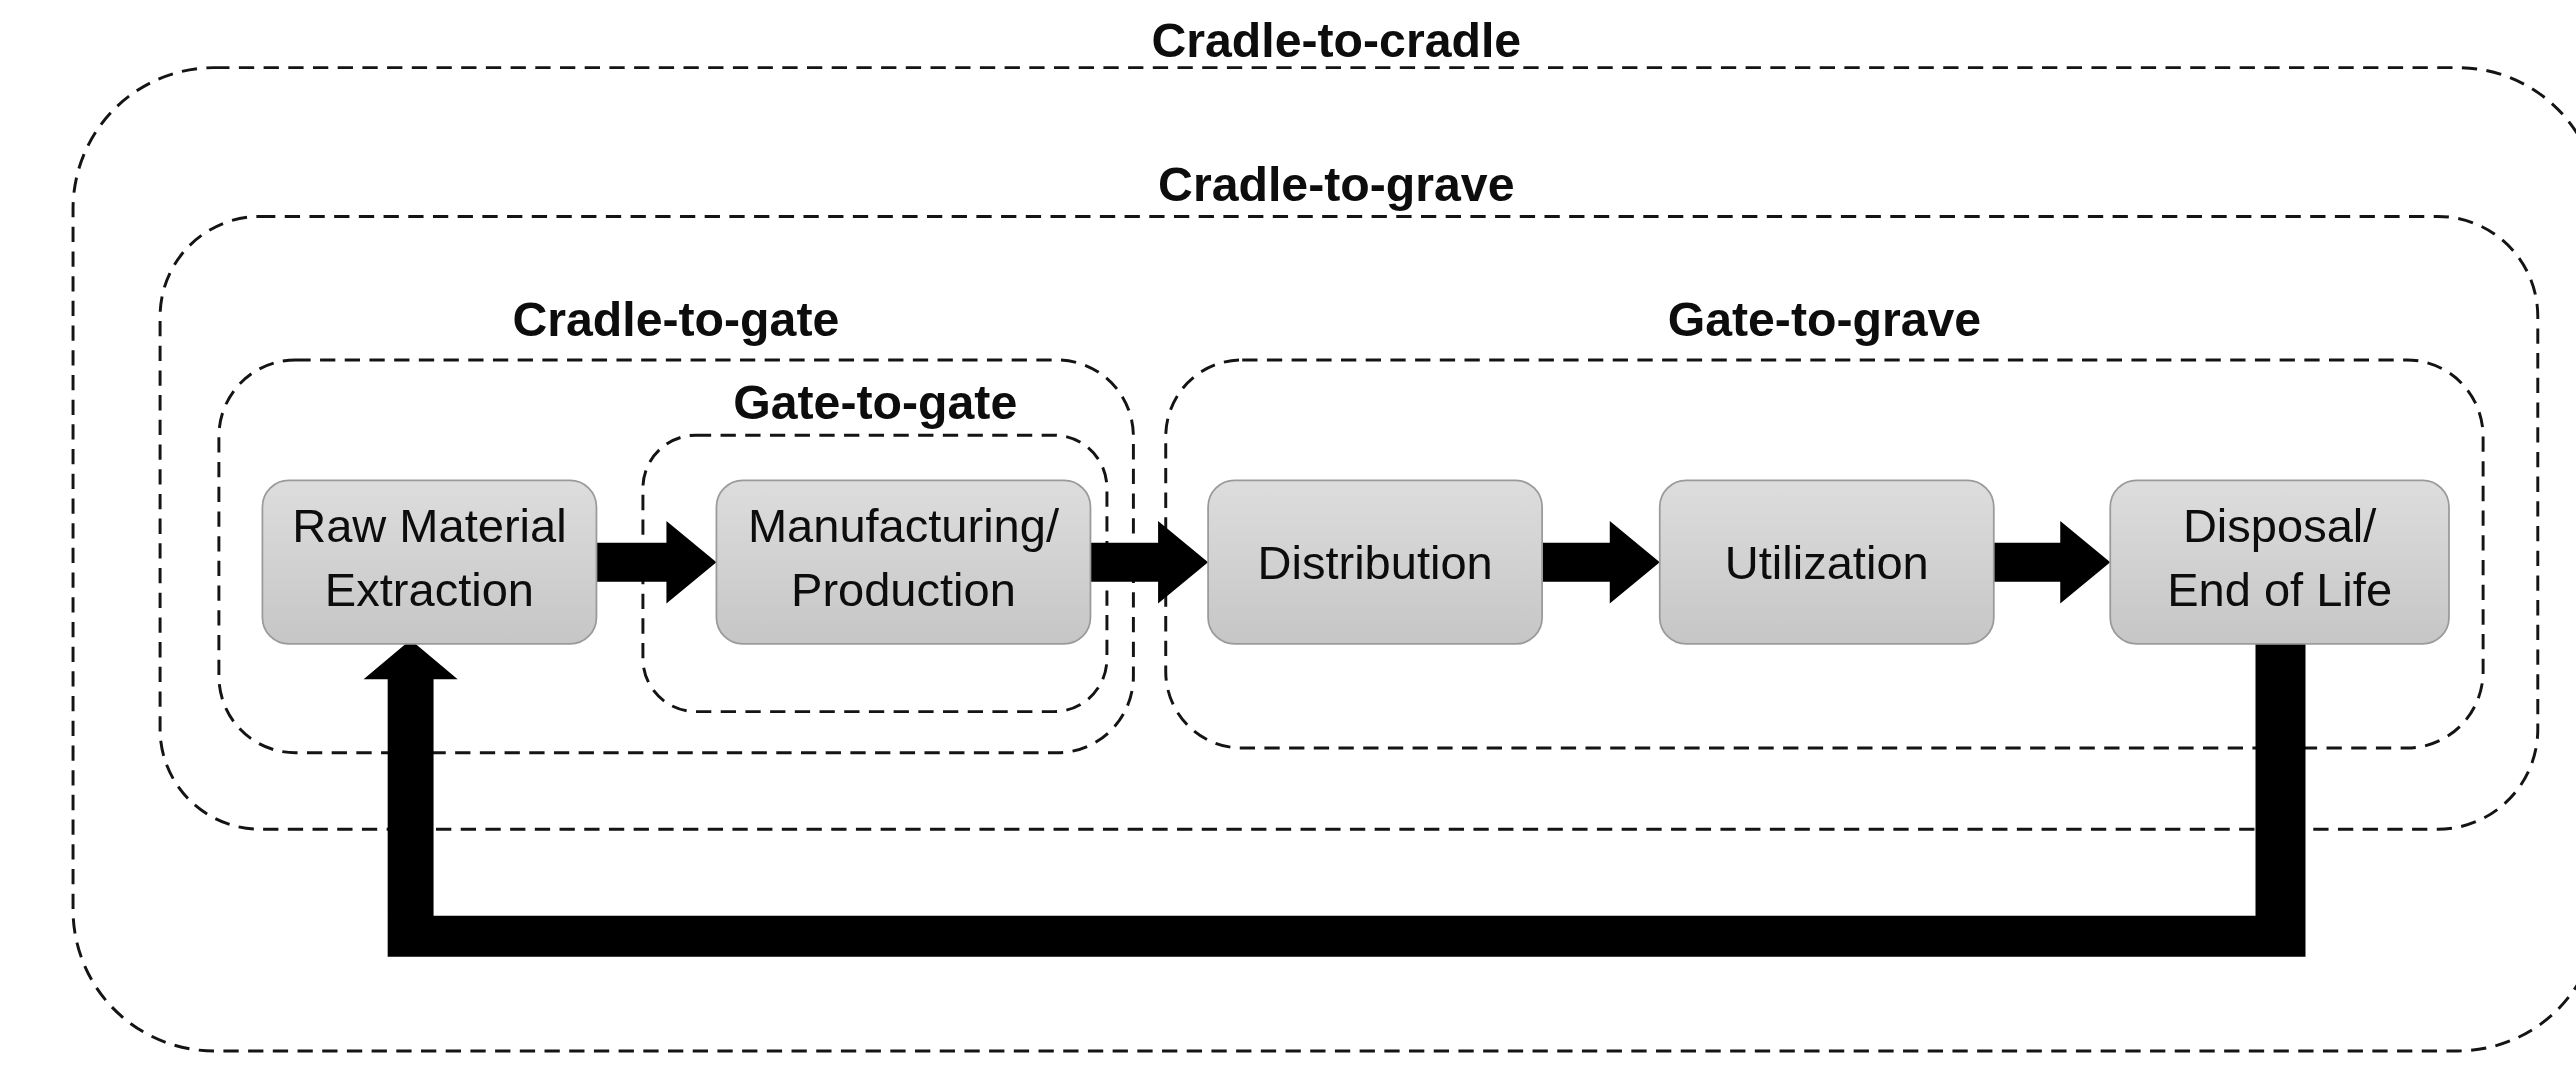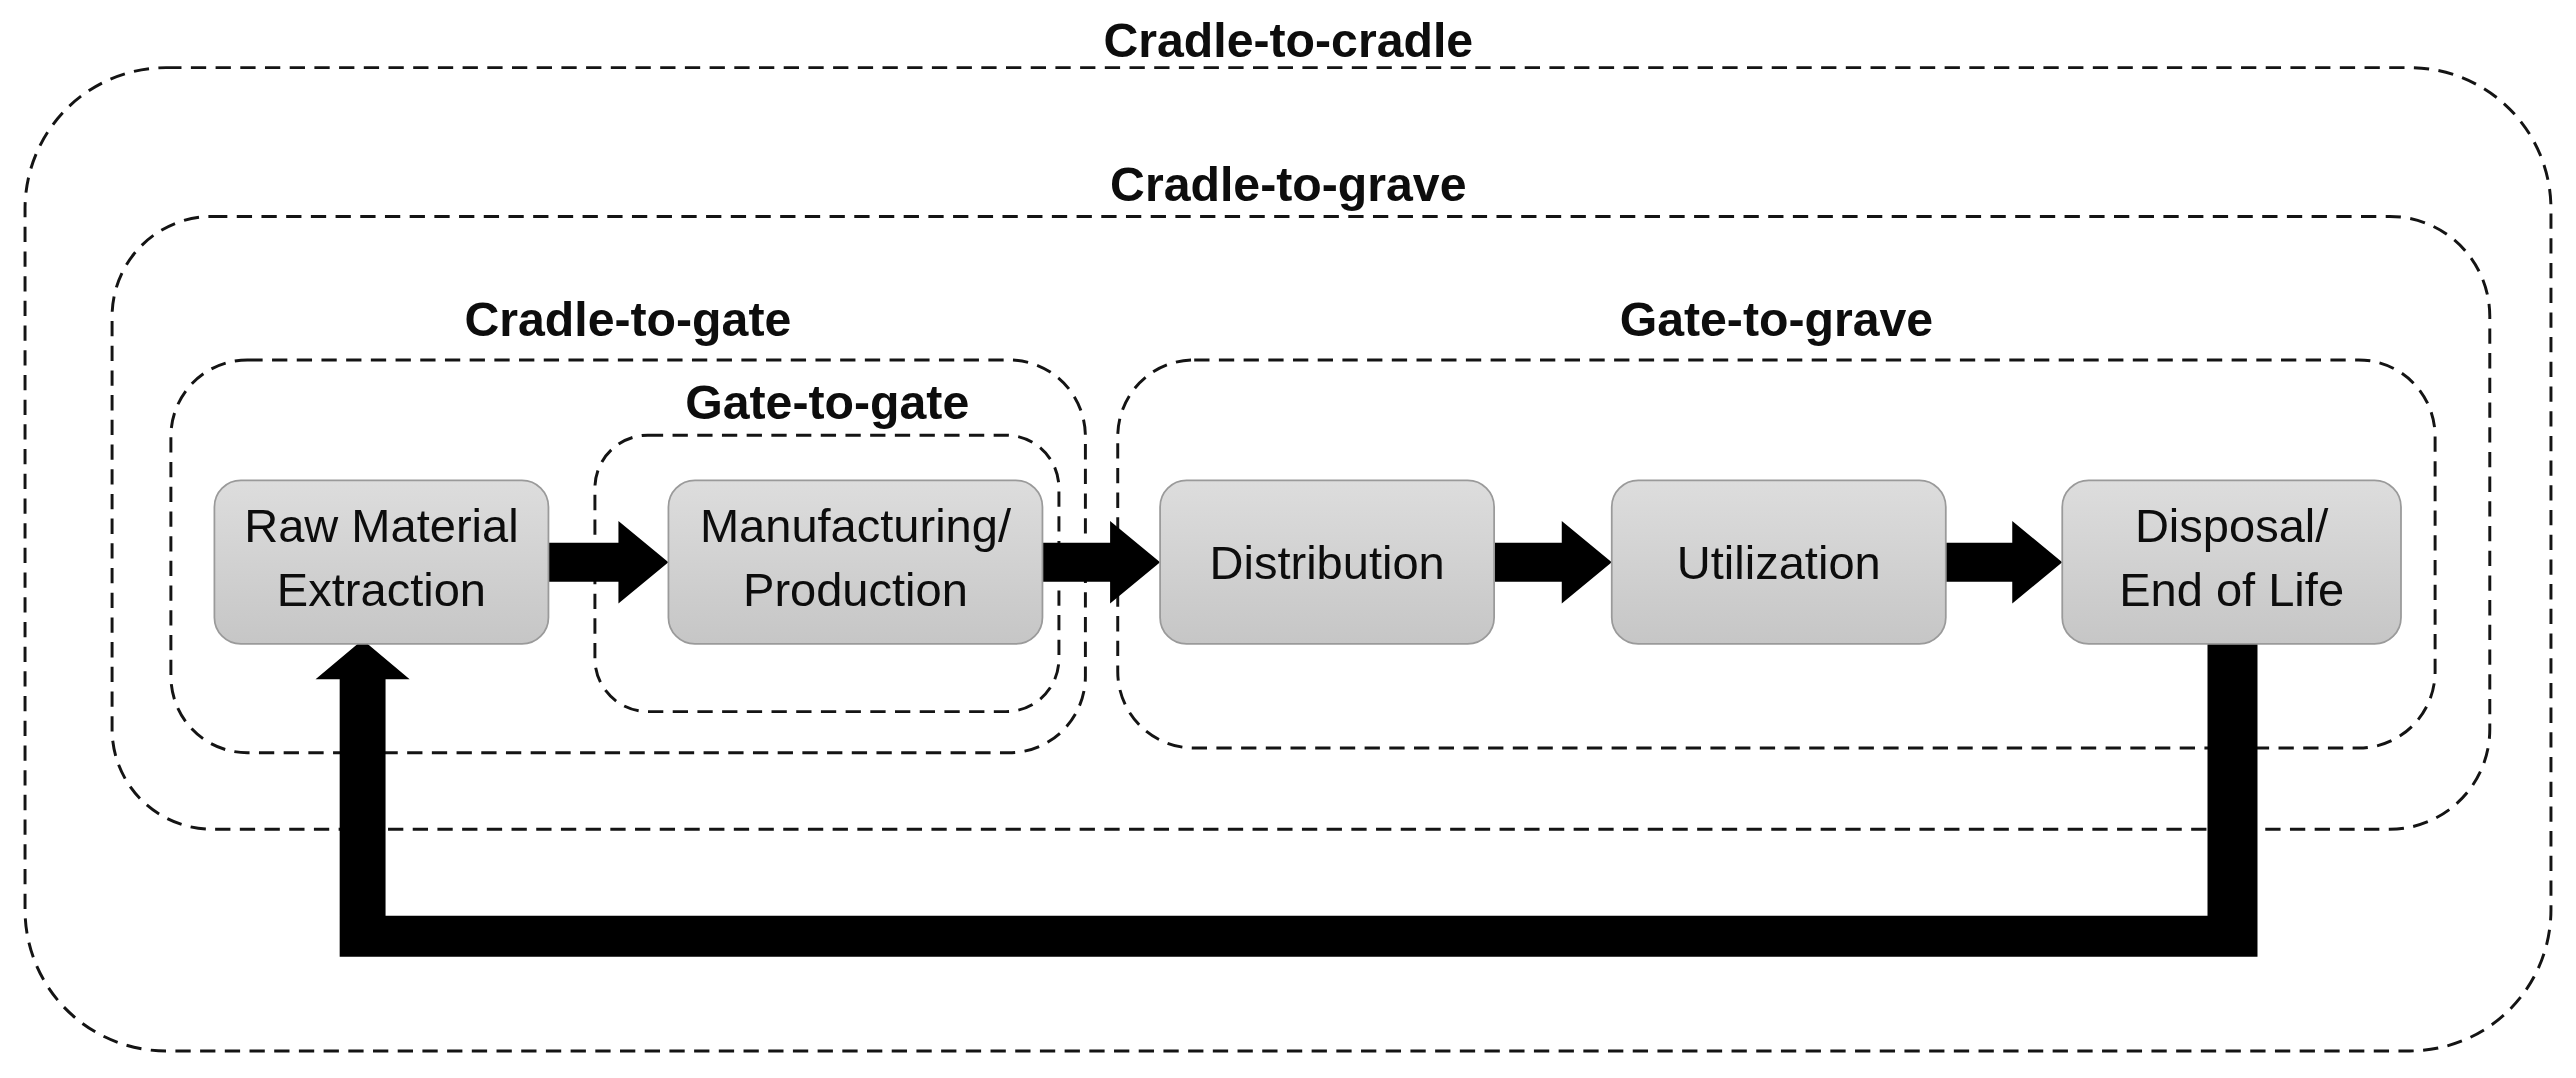--- a/index.html
+++ b/index.html
@@ -5,20 +5,21 @@
   html, body {
     margin: 0;
     padding: 0;
     background: #ffffff;
   }
   #canvas-wrap {
     width: 2264px;
     height: 1078px;
     background: #ffffff;
     position: relative;
+    padding-left: 48px;
   }
   svg { display: block; }
   .boundary {
     fill: none;
     stroke: #141414;
     stroke-width: 5;
     stroke-dasharray: 26 16;
   }
   .boundary-label {
     font-family: "Liberation Sans", "DejaVu Sans", sans-serif;

